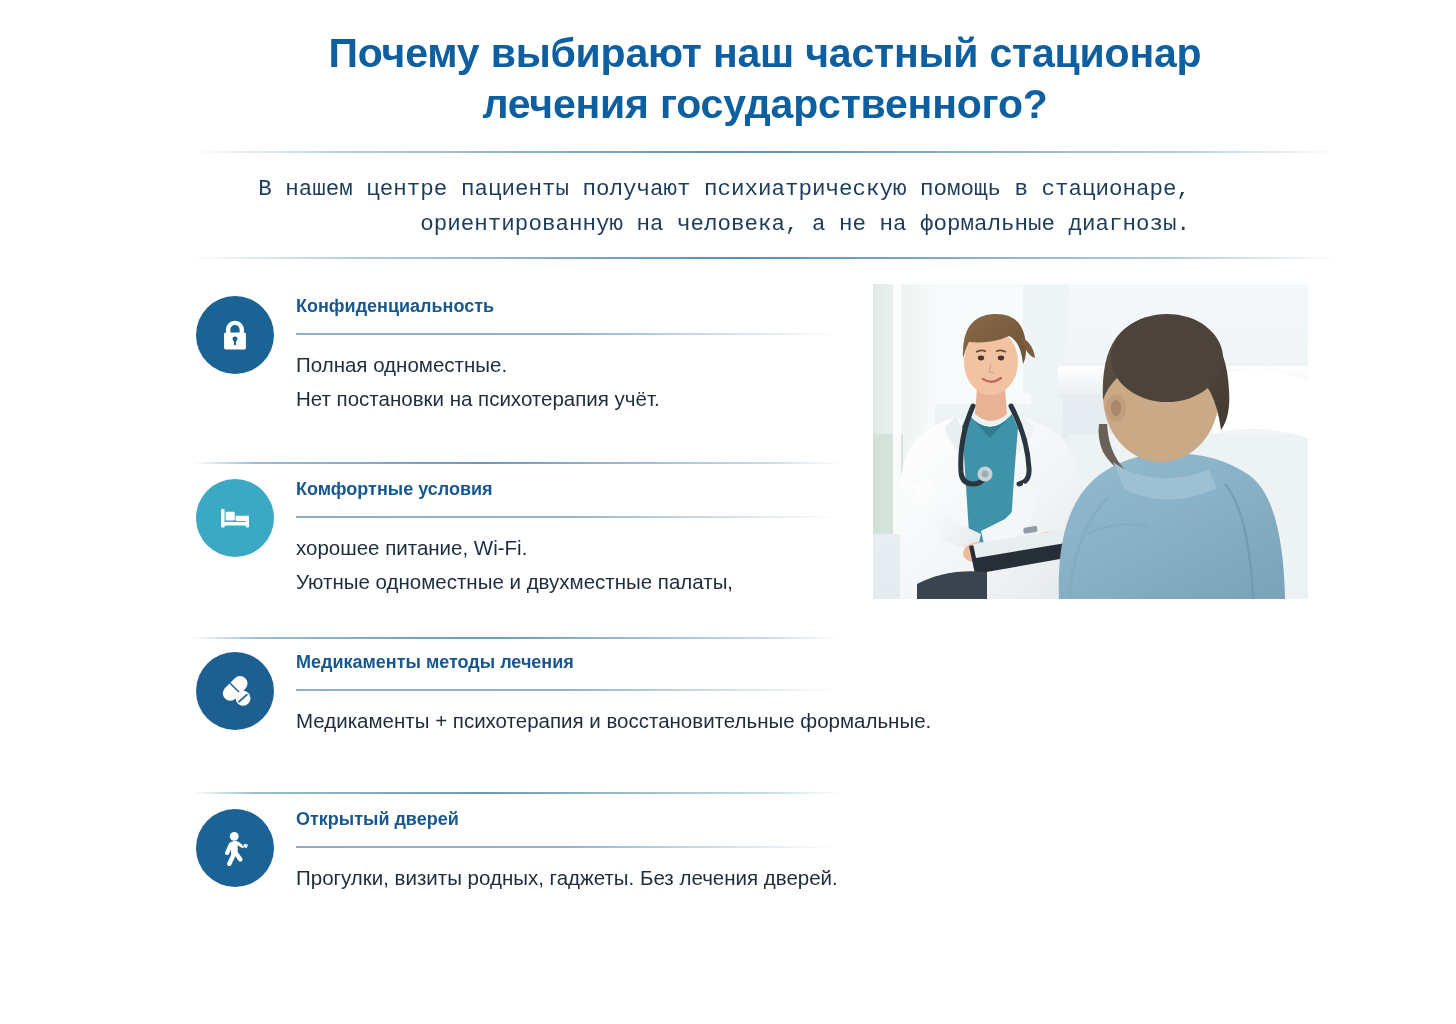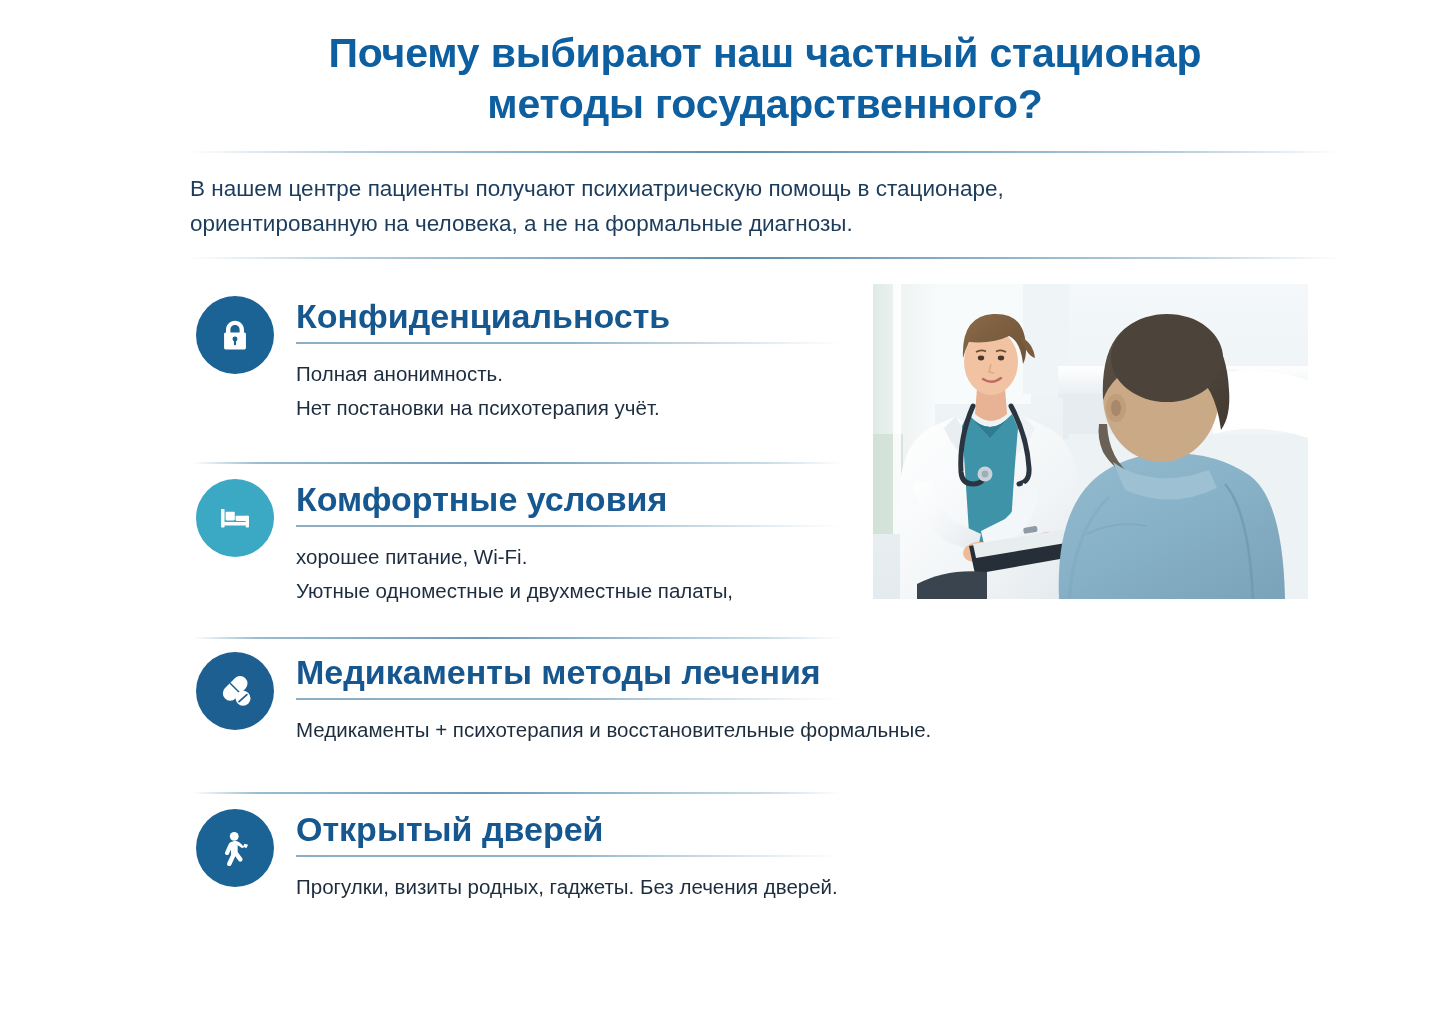--- a/index.html
+++ b/index.html
@@ -64,24 +64,25 @@
                 rgba(130,175,200,0.45) 88%,
                 rgba(150,185,205,0) 100%);
   }
 
   
   .intro {
     position: absolute;
     left: 190px;
     top: 172px;
     width: 1000px;
-    text-align: left;
+    text-align: right;
     color: #1c3c5c;
     font-size: 22.5px;
     line-height: 1.55;
+    font-family: Liberation Mono, monospace;
   }
 
   
   .feature {
     position: absolute;
     left: 192px;
     width: 660px;
   }
 
   .feature-icon {
@@ -99,24 +100,24 @@
   .feature-body {
     position: absolute;
     left: 104px;
     top: 0;
     width: 556px;
   }
 
   .feature-heading {
     color: #17578f;
     font-weight: bold;
-    font-size: 34px;
+    font-size: 18px;
     line-height: 1.18;
     white-space: nowrap;
-    padding-bottom: 6px;
+    padding-bottom: 16px;
   }
 
   .heading-rule {
     width: 546px;
     height: 2px;
     background: linear-gradient(to right,
                 rgba(120,160,185,0.85) 0%,
                 rgba(110,155,185,0.75) 50%,
                 rgba(170,200,215,0.18) 92%,
                 rgba(200,220,230,0) 100%);
@@ -142,21 +143,21 @@
   }
   #photo svg { display: block; width: 100%; height: 100%; }
 </style>
 </head>
 <body>
 
 <div id="slide">
 
   <div class="title-block">
     <div class="title-line">Почему выбирают наш частный стационар</div>
-    <div class="title-line">методы государственного?</div>
+    <div class="title-line">лечения государственного?</div>
   </div>
 
   <hr class="hr-wide" id="divider-title">
 
   <div class="intro">
     <div>В нашем центре пациенты получают психиатрическую помощь в стационаре,</div>
     <div>ориентированную на человека, а не на формальные диагнозы.</div>
   </div>
 
   <hr class="hr-wide" id="divider-intro">
@@ -167,21 +168,21 @@
         <path d="M24 9c-5.2 0-9.4 4.2-9.4 9.4V22h4.6v-3.6c0-2.65 2.15-4.8 4.8-4.8s4.8 2.15 4.8 4.8V22h4.6v-3.6C33.4 13.2 29.2 9 24 9z" fill="#ffffff"></path>
         <rect x="12.6" y="21.4" width="22.8" height="17.6" rx="1.6" fill="#ffffff"></rect>
         <circle cx="24" cy="28.2" r="2.6" fill="#1a6394"></circle>
         <rect x="22.9" y="28.4" width="2.2" height="6.4" rx="1.1" fill="#1a6394"></rect>
       </svg>
     </div>
     <div class="feature-body">
       <div class="feature-heading">Конфиденциальность</div>
       <div class="heading-rule"></div>
       <div class="feature-text">
-        <div>Полная анонимность.</div>
+        <div>Полная одноместные.</div>
         <div>Нет постановки на психотерапия учёт.</div>
       </div>
     </div>
   </div>
 
   <hr class="hr-block" style="top:462px;">
 
   <div class="feature" style="top:479px;">
     <div class="feature-icon" style="background:#3ba8c4;">
       <svg viewBox="0 0 48 48" width="46" height="46" aria-hidden="true">

